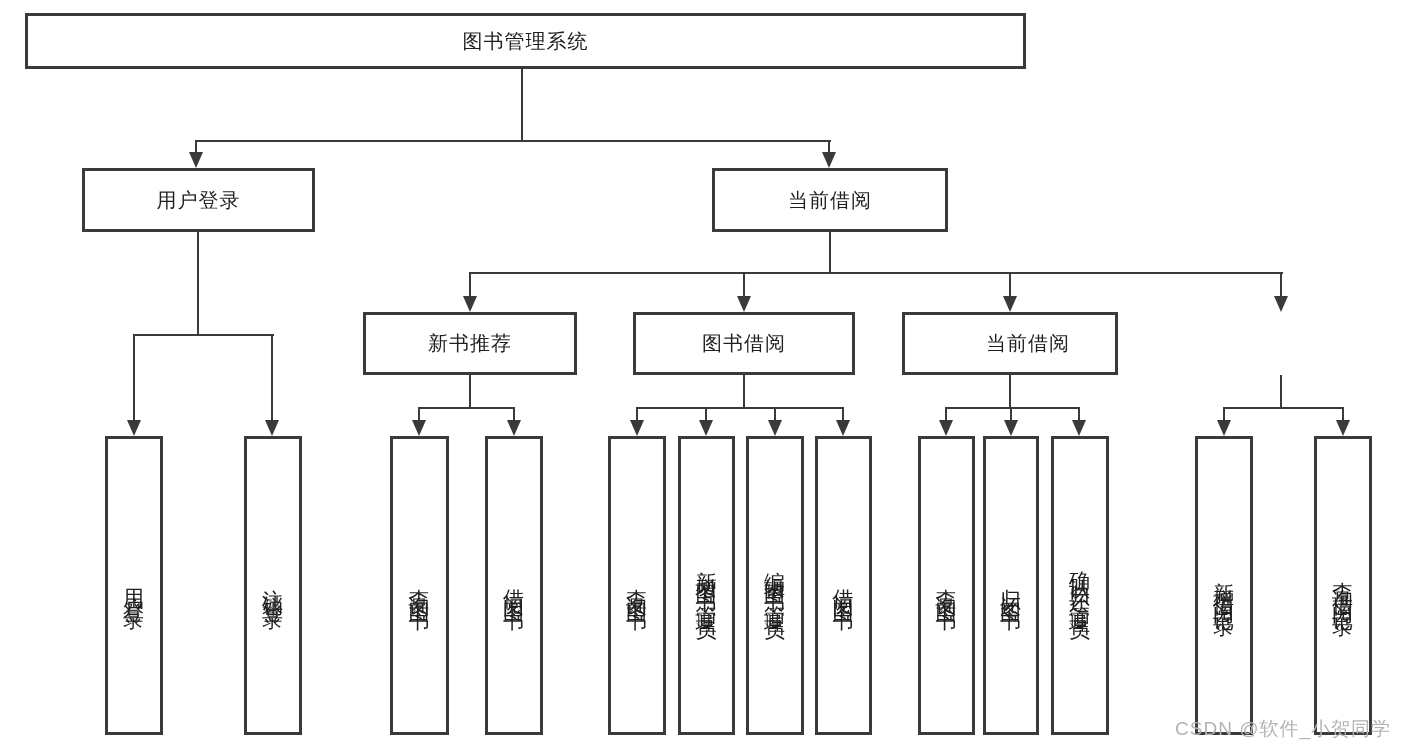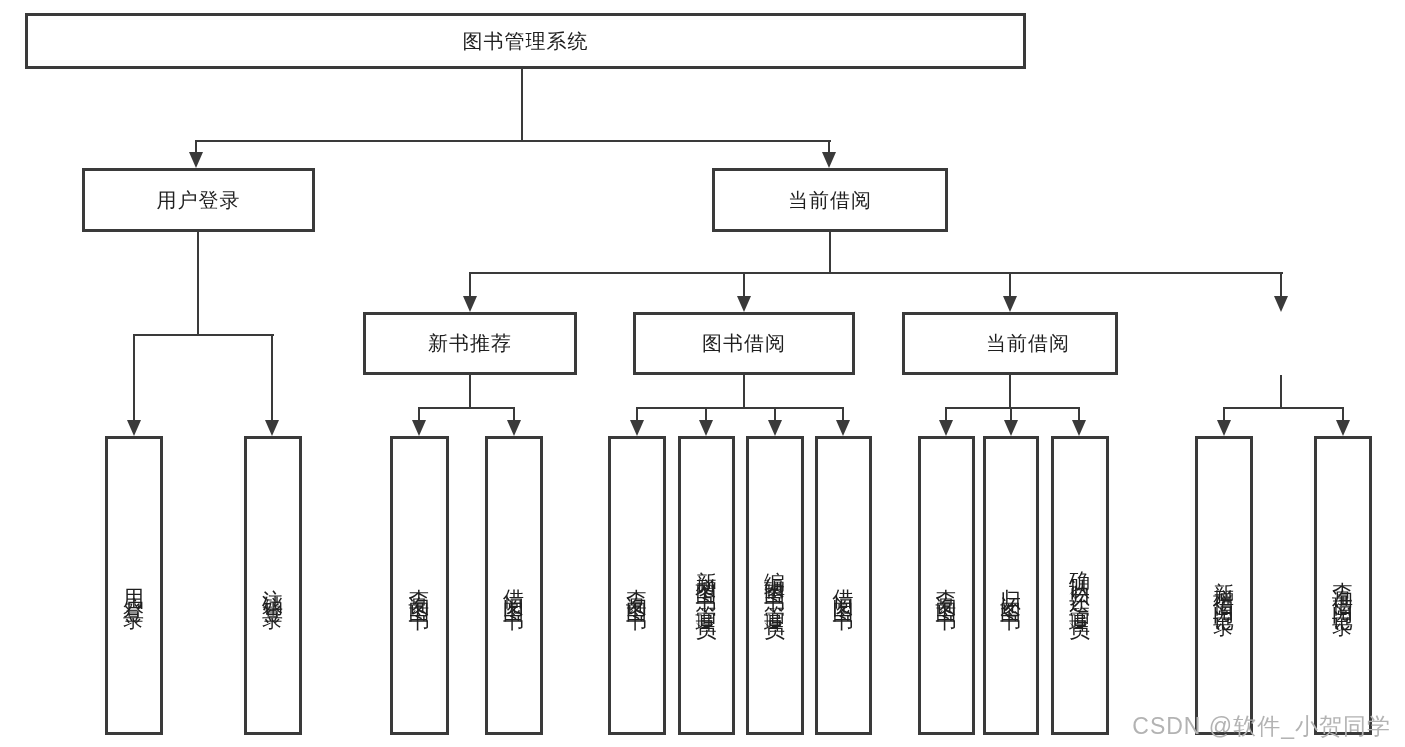--- a/index.html
+++ b/index.html
@@ -47,21 +47,21 @@
     content:'';position:absolute;left:6px;top:0;bottom:14px;width:2px;background:var(--line);
   }
   .arrow::after{
     content:'';position:absolute;left:0;bottom:0;width:0;height:0;
     border-left:7px solid transparent;border-right:7px solid transparent;
     border-top:16px solid var(--line);
   }
   .watermark{
     position:absolute;
     right:14px;bottom:5px;
-    font-size:23px;
+    font-size:19px;
     color:var(--wm);
     letter-spacing:1px;
     white-space:nowrap;
   }
 </style>
 </head>
 <body>
 
 <div id="canvas">
 

